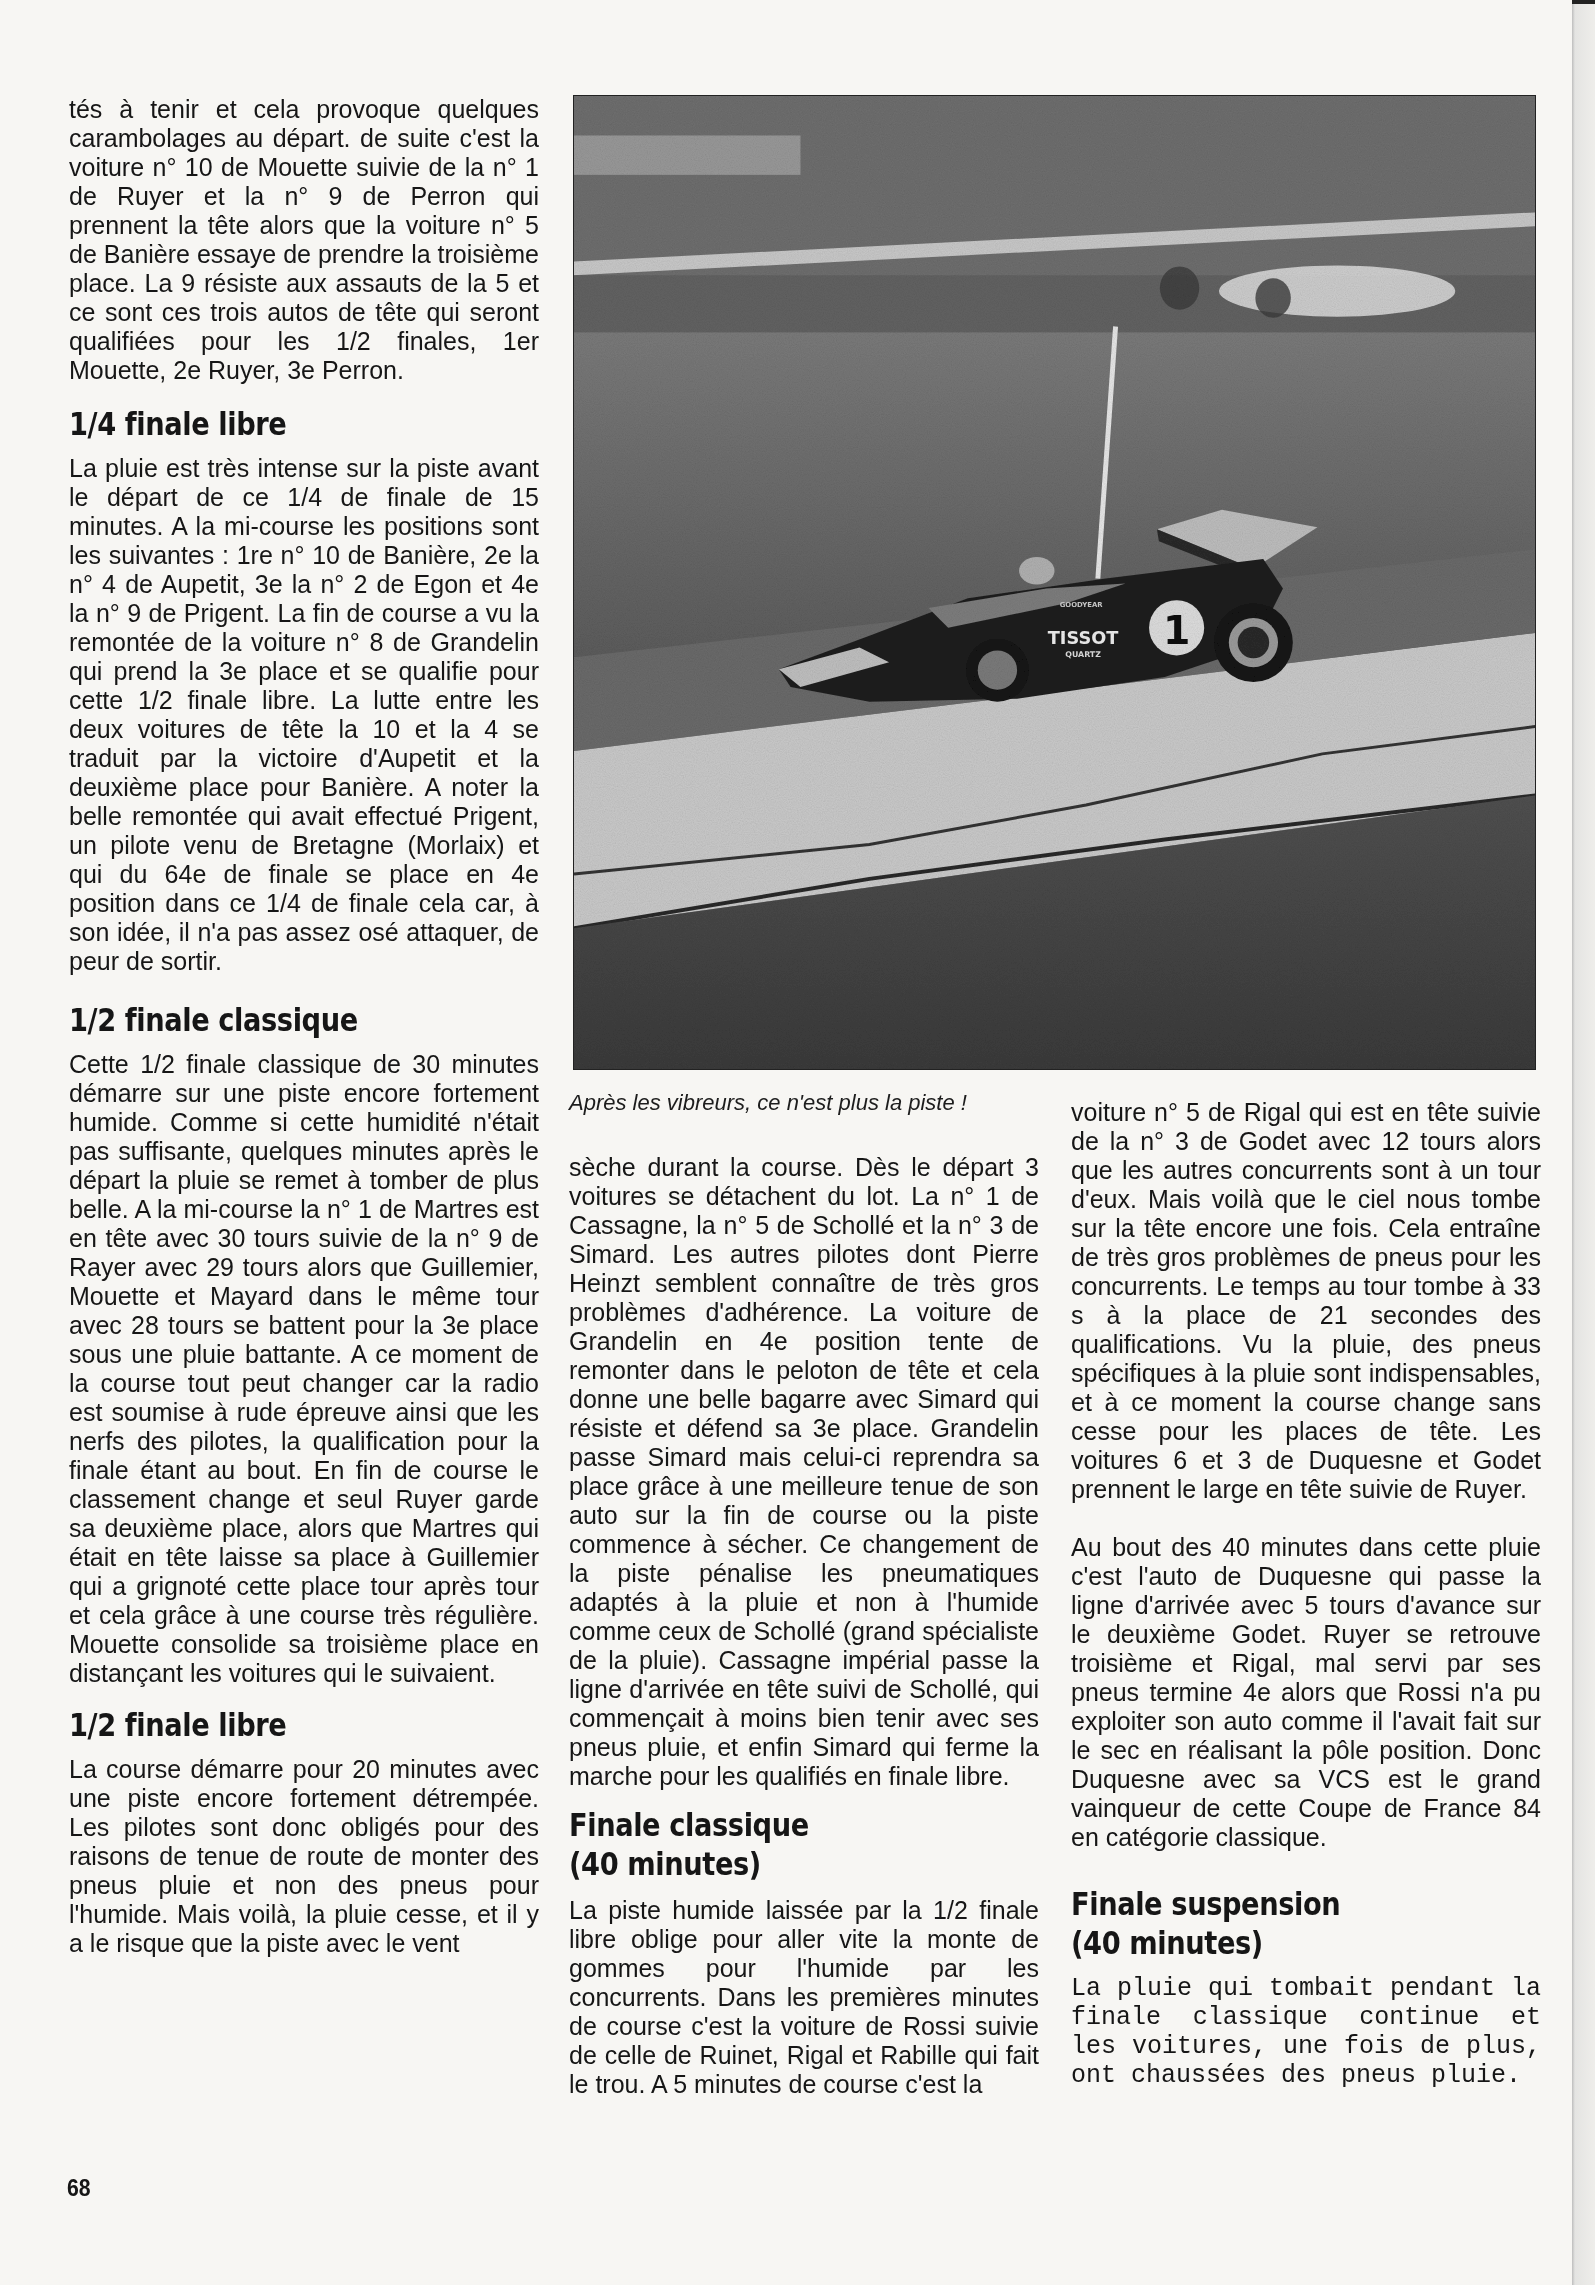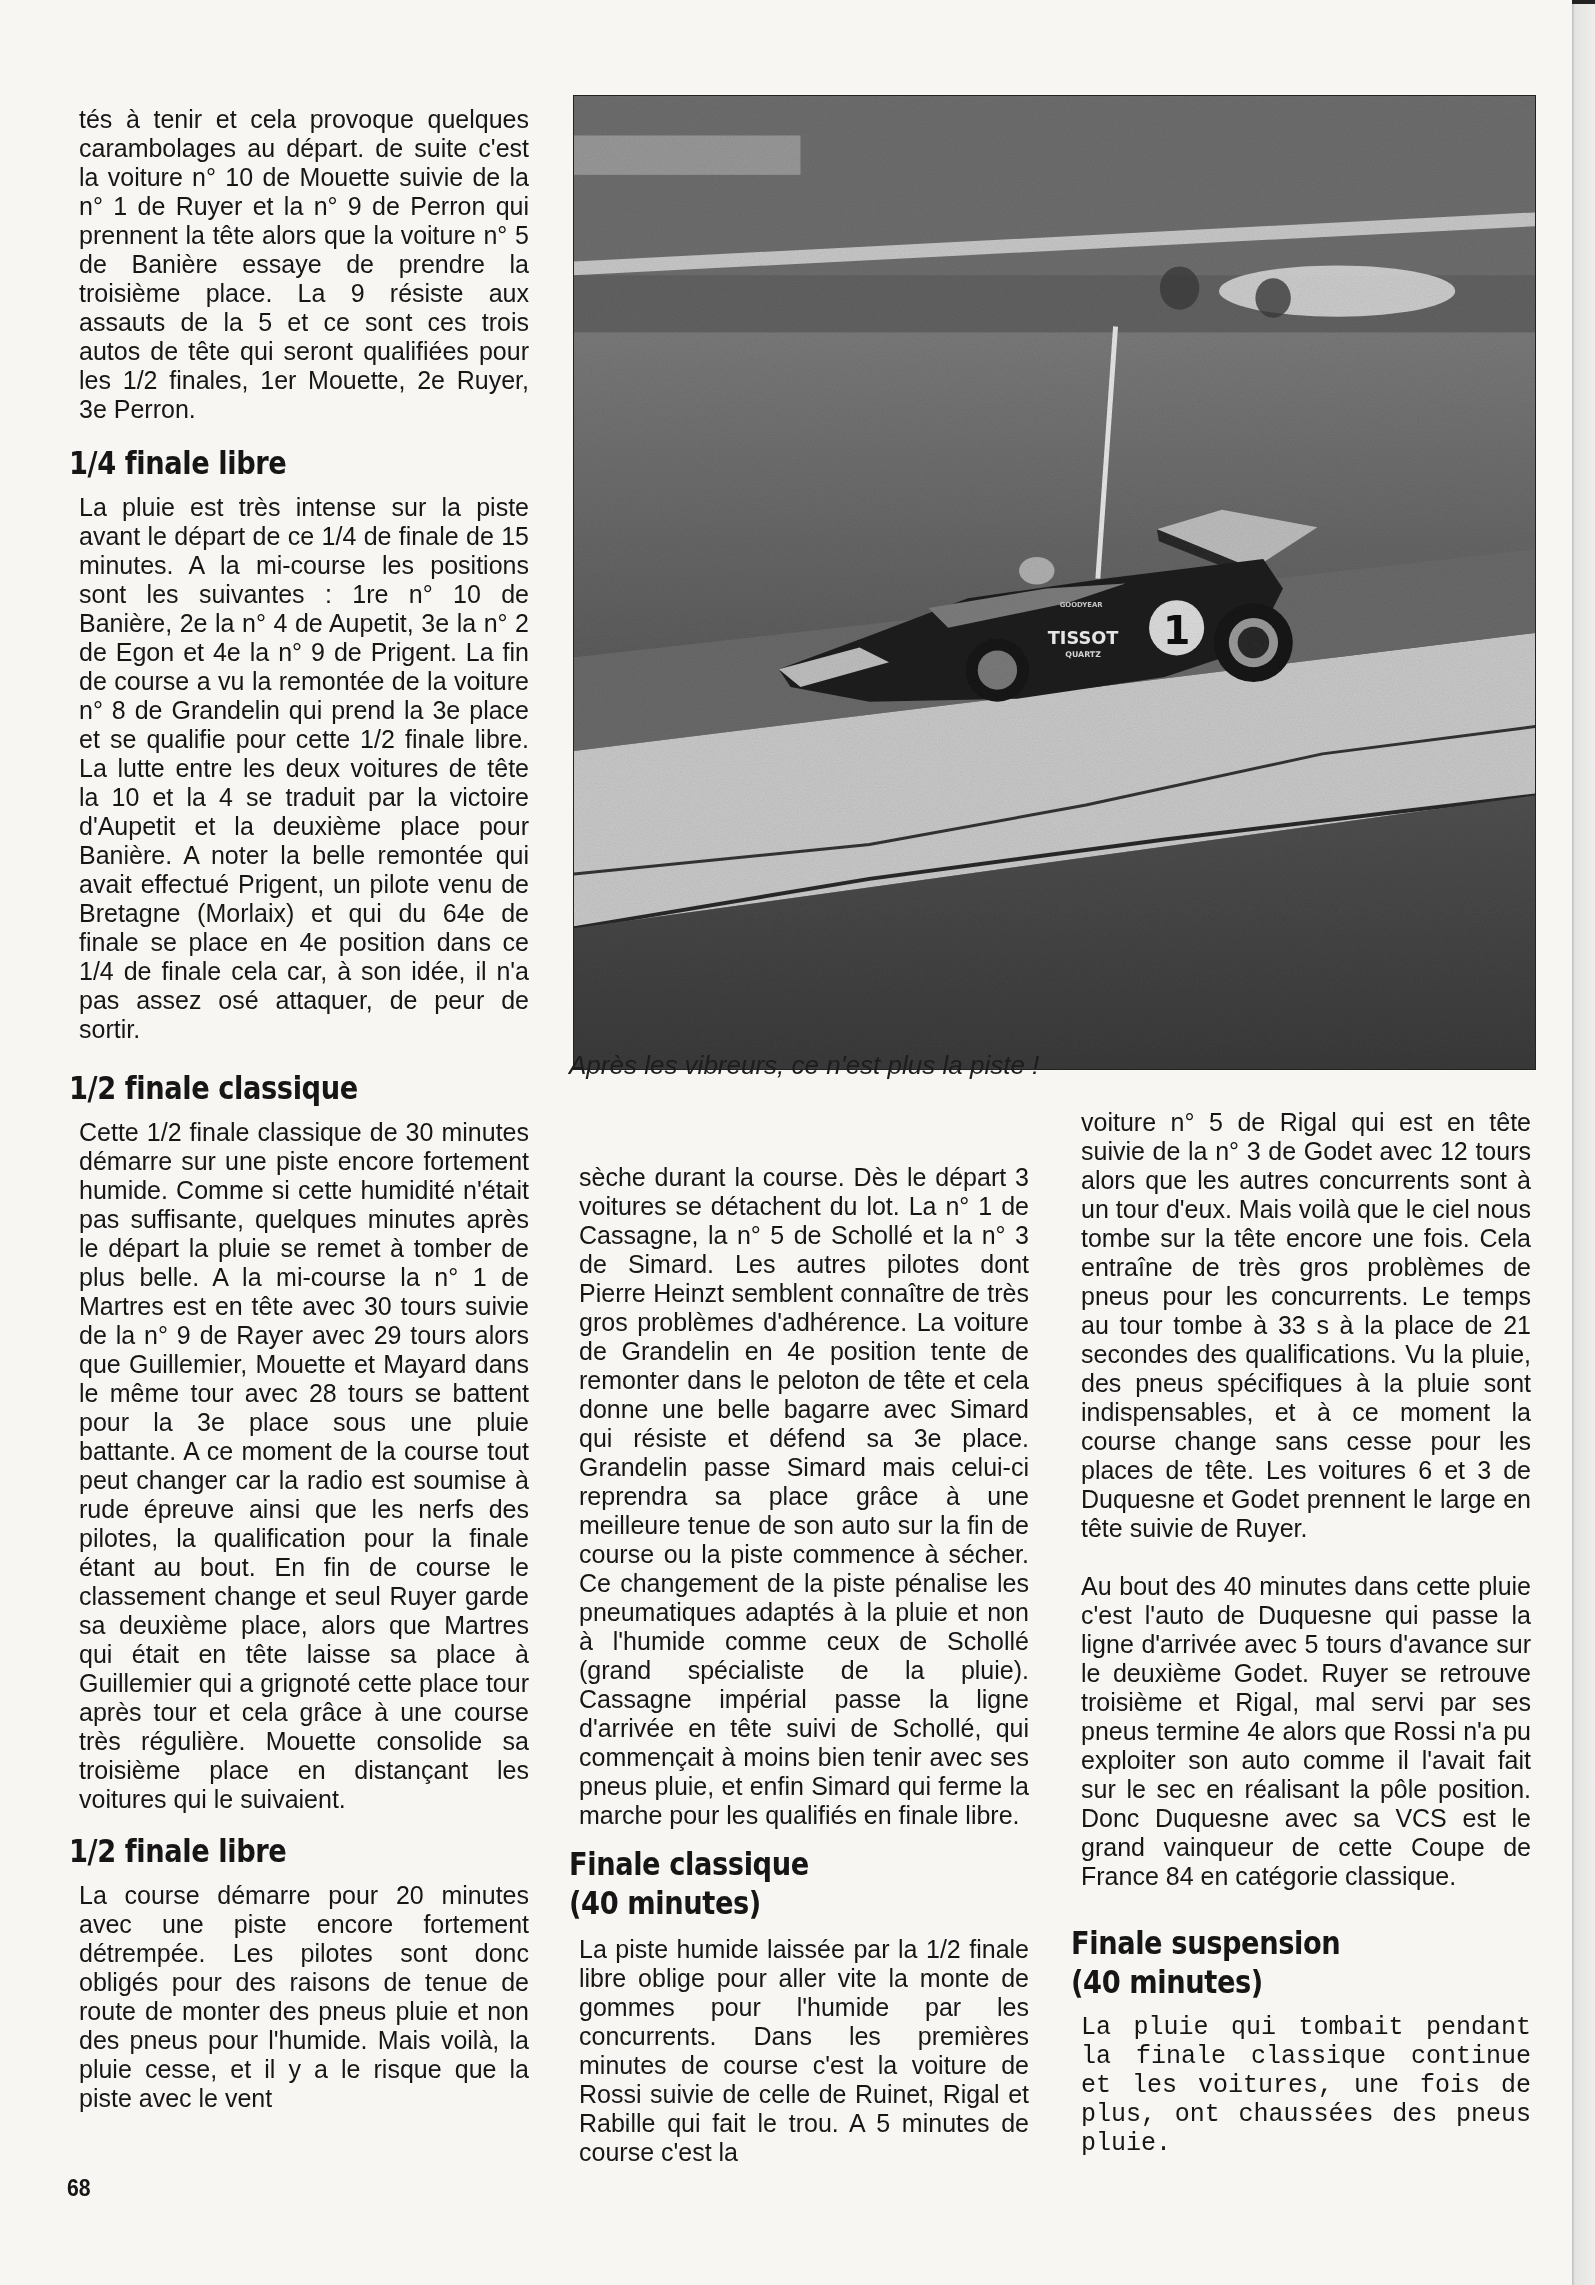--- a/index.html
+++ b/index.html
@@ -8,40 +8,40 @@
     background:#f7f6f3;
     font-family:"Liberation Sans", sans-serif; color:#161616;
   }
   .page-edge {
     position:absolute; top:0; left:1572px; width:23.6px; height:2285px;
     background:linear-gradient(to right,#bdbdbd 0,#e4e4e2 3px,#efeeeb 100%);
   }
   .page-edge-top { position:absolute; top:0; left:1572px; width:23.6px; height:3.9px; background:#222; }
 
   .col { position:absolute; font-size:25px; line-height:29px; text-align:justify; }
-  .col p { margin:10px; }
+  .col p { margin:0; }
   .c1 { left:69px; top:95px; width:470px; }
   .c2 { left:569px; top:1153px; width:470px; }
   .c3 { left:1071px; top:1098px; width:470px; }
 
   h2 {
     font-family:"DejaVu Sans", sans-serif; font-weight:bold;
     font-size:32.5px; line-height:39px; margin:0; letter-spacing:-0.5px;
     transform:scaleX(0.84); transform-origin:left center; white-space:nowrap;
   }
 
   .photo {
     position:absolute; left:573px; top:95px; width:963px; height:975px;
     background:#6b6b6b; overflow:hidden; border:1px solid #222; box-sizing:border-box;
   }
   .photo svg { display:block; }
 
   .caption {
-    position:absolute; left:569px; top:1050px; font-style:italic;
-    font-size:26px; color:#1d1d1d; white-space:nowrap;
+    position:absolute; left:569px; top:1090px; font-style:italic;
+    font-size:22px; color:#1d1d1d; white-space:nowrap;
   }
   .page-number {
     position:absolute; left:67px; top:2175px; font-size:23.6px; font-weight:bold;
     transform:scaleX(0.9); transform-origin:left;
   }
 </style>
 </head>
 <body>
 
 <div class="page-edge"></div>

